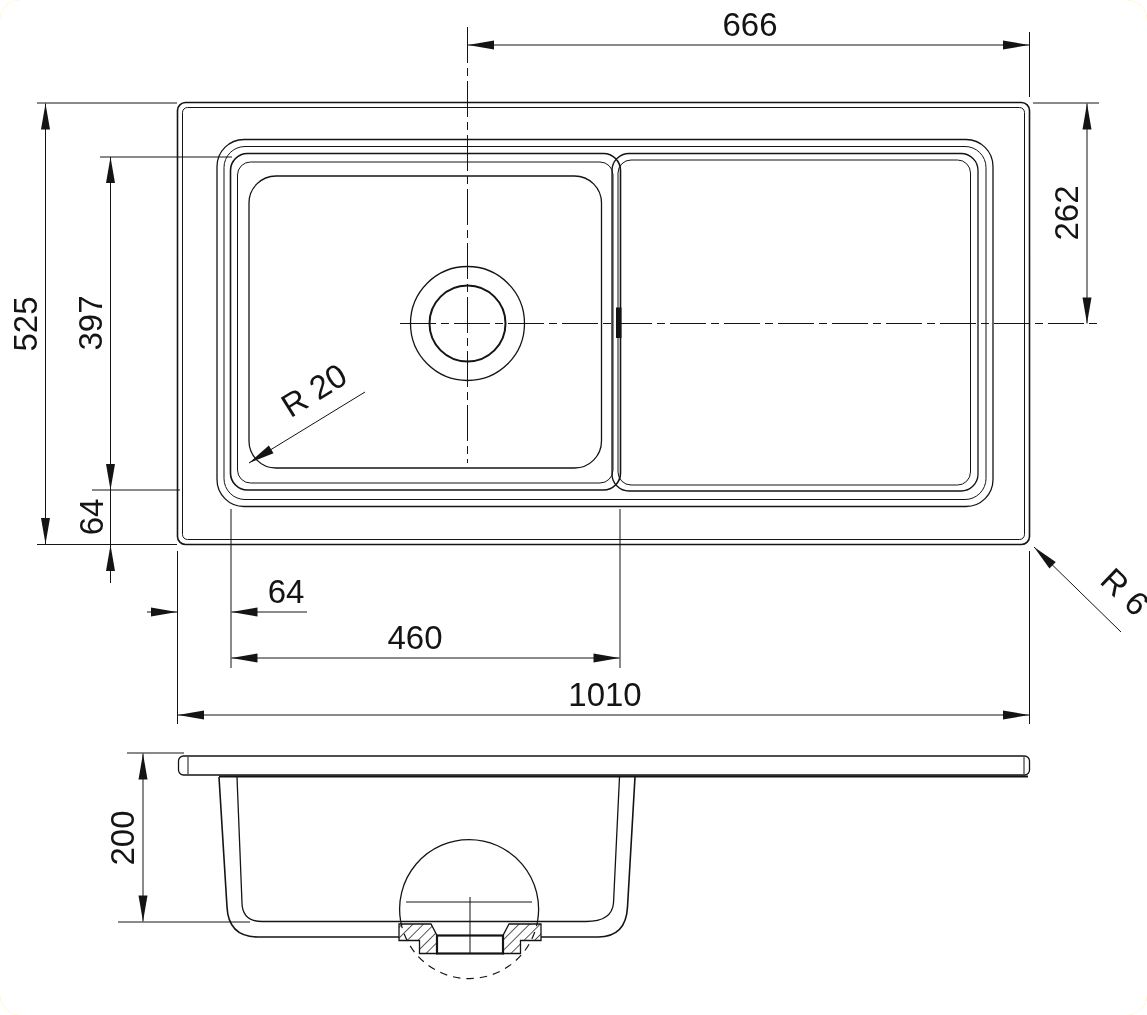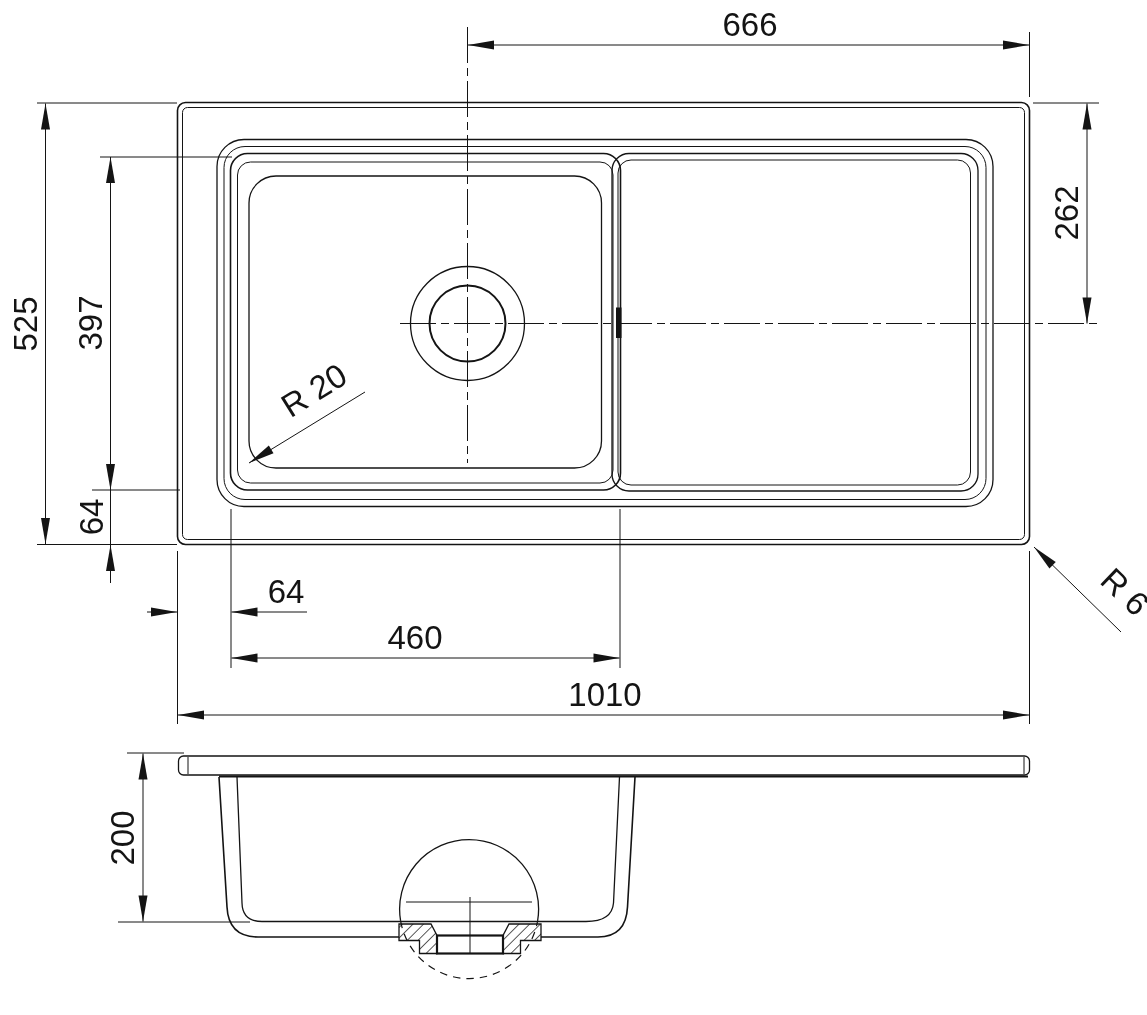--- a/index.html
+++ b/index.html
@@ -1,16 +1,16 @@
 <!DOCTYPE html>
 <html><head>
 <meta charset="utf-8">
 <style>
   html,body{margin:0;padding:0;background:#ffffff;}
-  .stage{width:1147px;height:1015px;position:relative;background:#fde047;overflow:hidden;}
+  .stage{width:1147px;height:1015px;position:relative;background:#fde047;overflow:hidden;border-radius:20px;}
   svg{display:block;}
   .ol{fill:none;stroke:#141414;}
   .w16{stroke-width:1.6;} .w13{stroke-width:1.3;} .w10{stroke-width:1;} .w20{stroke-width:2;}
   .dim{font-family:"Liberation Sans","DejaVu Sans",sans-serif;font-size:33px;fill:#141414;}
   .dline{stroke:#141414;stroke-width:1;fill:none;}
   .cline{stroke:#141414;stroke-width:1;fill:none;stroke-dasharray:36 5 8 5;}
   .dashc{stroke:#141414;stroke-width:1.2;fill:none;stroke-dasharray:7.5 6;}
 </style>
 </head>
 <body>

